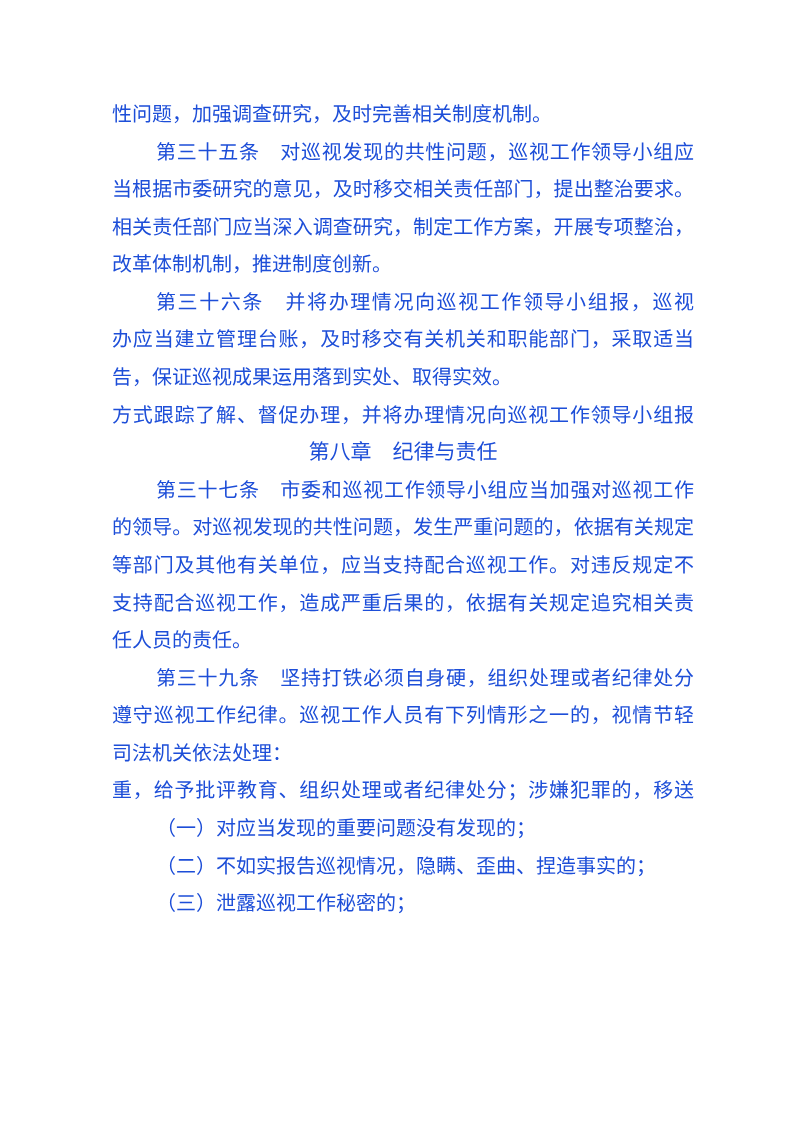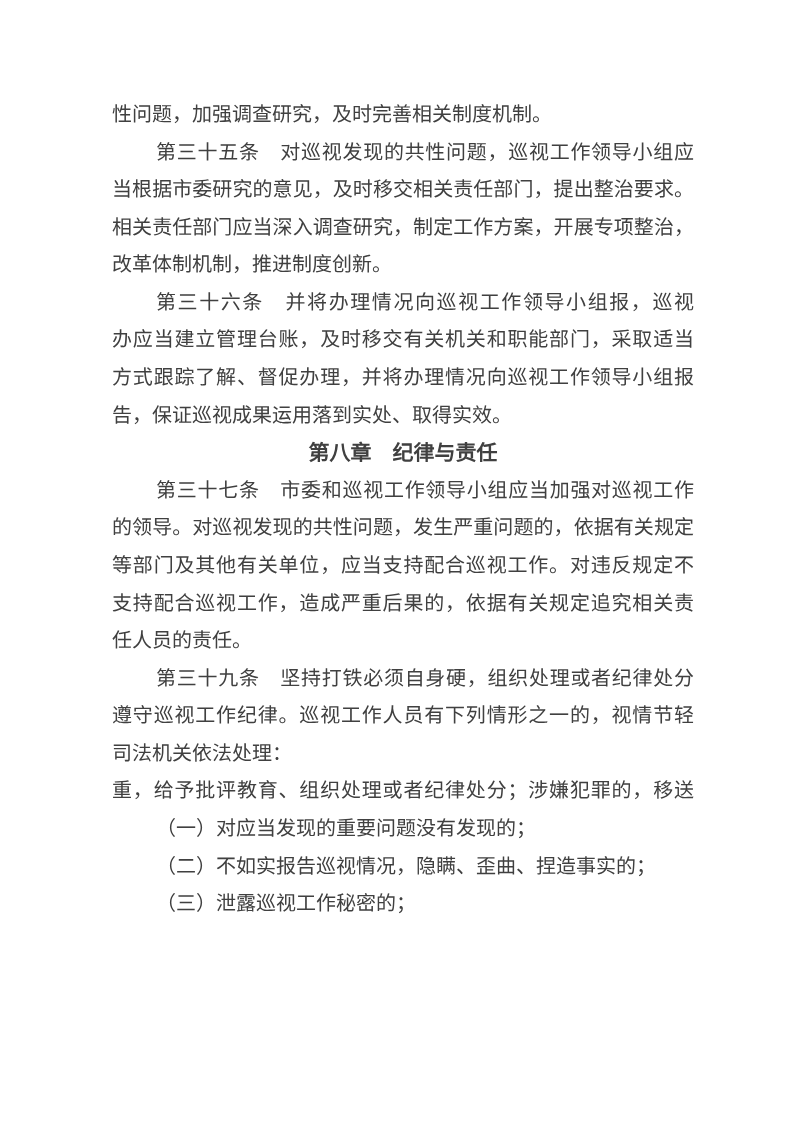--- a/index.html
+++ b/index.html
@@ -7,21 +7,21 @@
     padding: 0;
     background: #ffffff;
   }
   .page {
     position: relative;
     width: 793px;
     height: 1122px;
     background: #ffffff;
     overflow: hidden;
     font-family: "DejaVu Serif", serif;
-    color: #404040;
+    color: #1d4ed8;
   }
   .text-block {
     position: absolute;
     left: 112px;
     top: 96px;
     width: 582px;
   }
   .line {
     height: 37.58px;
     line-height: 37.58px;
@@ -38,41 +38,41 @@
   
   .line.first {
     text-indent: 2.2em;
   }
   
   .line.item {
     text-indent: 2.2em;
   }
   
   .line.heading {
-    font-weight: bold;
+    font-weight: normal;
     text-align: right;
     text-align-last: center;
     font-size: 21px;
   }
 </style>
 </head>
 <body>
 
 <div class="page">
   <div class="text-block">
 
     <div class="line">性问题，加强调查研究，及时完善相关制度机制。</div>
     <div class="line full first">第三十五条　对巡视发现的共性问题，巡视工作领导小组应</div>
     <div class="line full">当根据市委研究的意见，及时移交相关责任部门，提出整治要求。</div>
     <div class="line full">相关责任部门应当深入调查研究，制定工作方案，开展专项整治，</div>
     <div class="line">改革体制机制，推进制度创新。</div>
     <div class="line full first">第三十六条　并将办理情况向巡视工作领导小组报，巡视</div>
     <div class="line full">办应当建立管理台账，及时移交有关机关和职能部门，采取适当</div>
+    <div class="line">告，保证巡视成果运用落到实处、取得实效。</div>
     <div class="line full">方式跟踪了解、督促办理，并将办理情况向巡视工作领导小组报</div>
-    <div class="line">告，保证巡视成果运用落到实处、取得实效。</div>
     <div class="line heading">第八章　纪律与责任</div>
     <div class="line full first">第三十七条　市委和巡视工作领导小组应当加强对巡视工作</div>
     <div class="line full">的领导。对巡视发现的共性问题，发生严重问题的，依据有关规定</div>
     <div class="line full">等部门及其他有关单位，应当支持配合巡视工作。对违反规定不</div>
     <div class="line full">支持配合巡视工作，造成严重后果的，依据有关规定追究相关责</div>
     <div class="line">任人员的责任。</div>
     <div class="line full first">第三十九条　坚持打铁必须自身硬，组织处理或者纪律处分</div>
     <div class="line full">遵守巡视工作纪律。巡视工作人员有下列情形之一的，视情节轻</div>
     <div class="line">司法机关依法处理：</div>
     <div class="line full">重，给予批评教育、组织处理或者纪律处分；涉嫌犯罪的，移送</div>

